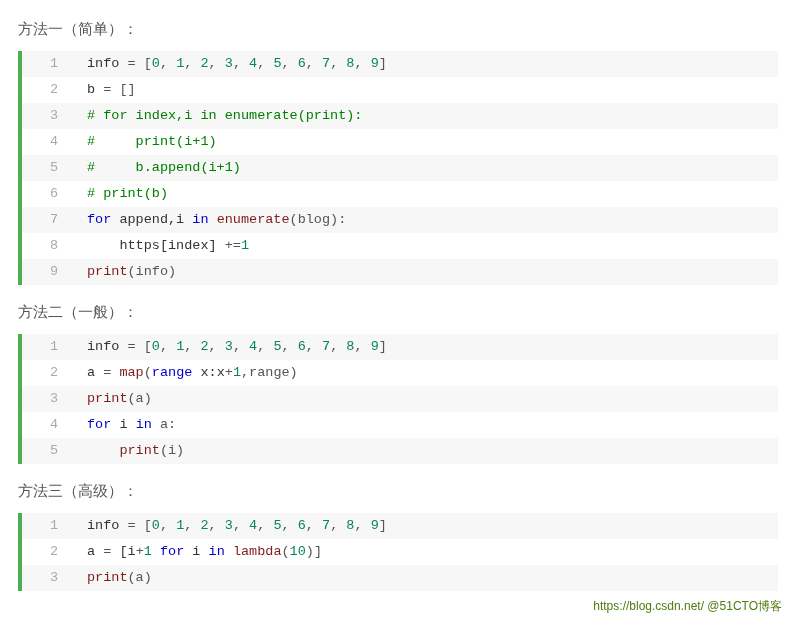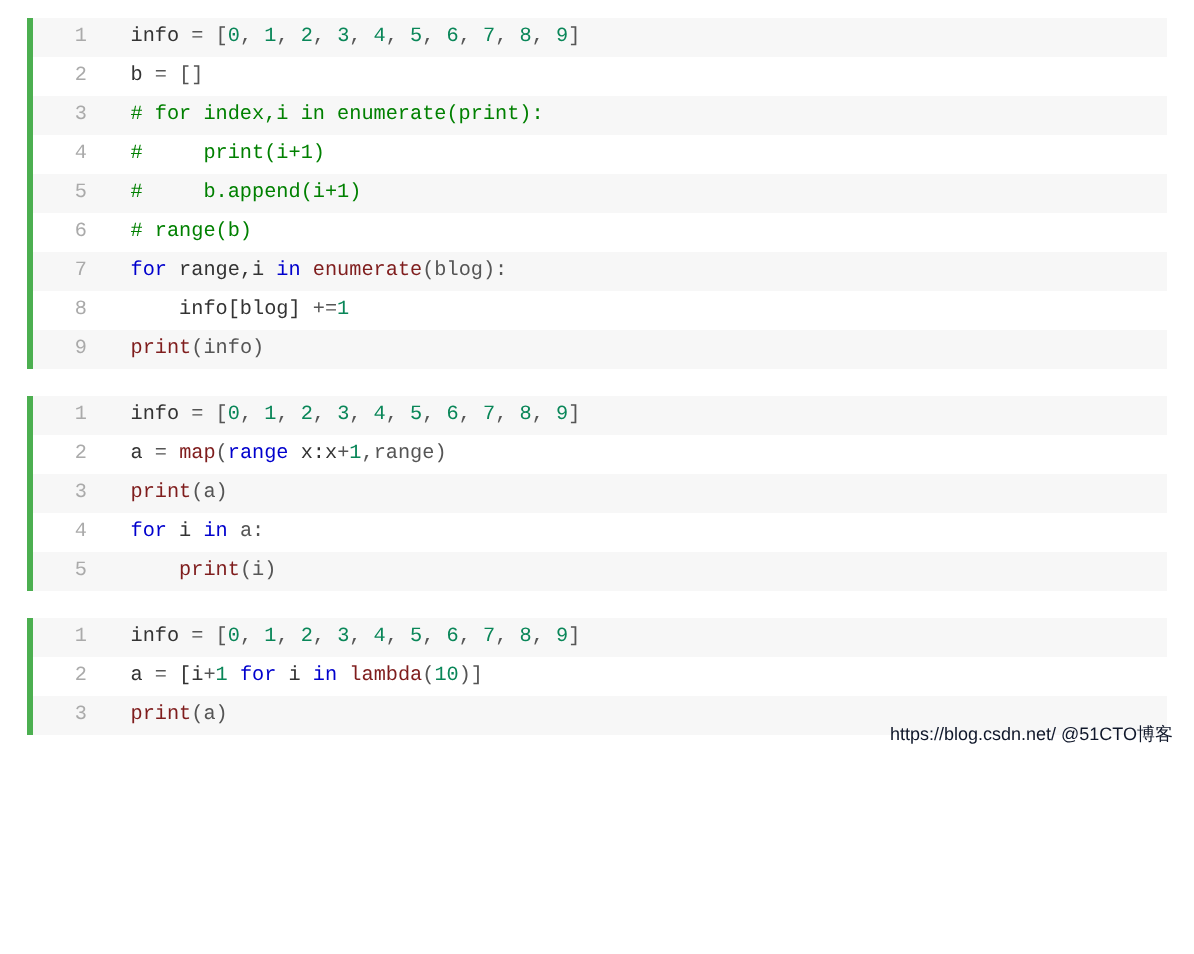--- a/index.html
+++ b/index.html
@@ -53,31 +53,32 @@
   
   .t-kw { color: #0000cd; }        
   .t-builtin { color: #7f1d1d; }   
   .t-num { color: #098658; }       
   .t-op { color: #555; }
   .t-comment { color: #008000; }
   .t-punc { color: #555; }
   .watermark {
     position: absolute;
     right: 14px;
-    bottom: 22px;
+    bottom: 6px;
     font-size: 12px;
-    color: #0f172a;
+    color: #4d7c0f;
     pointer-events: none;
     text-align: center;
   }
 </style>
 </head>
 <body>
 
 <div id="root">
+    <div class="heading">方法一（简单）：</div>
     <div class="code-block">
       <div class="code-row">
         <div class="ln">1</div>
         <div class="code"><span>info </span><span class="t-op">=</span><span class="t-punc"> [</span><span class="t-num">0</span><span class="t-punc">, </span><span class="t-num">1</span><span class="t-punc">, </span><span class="t-num">2</span><span class="t-punc">, </span><span class="t-num">3</span><span class="t-punc">, </span><span class="t-num">4</span><span class="t-punc">, </span><span class="t-num">5</span><span class="t-punc">, </span><span class="t-num">6</span><span class="t-punc">, </span><span class="t-num">7</span><span class="t-punc">, </span><span class="t-num">8</span><span class="t-punc">, </span><span class="t-num">9</span><span class="t-punc">]</span></div>
       </div>
       <div class="code-row">
         <div class="ln">2</div>
         <div class="code"><span>b </span><span class="t-op">=</span><span class="t-punc"> []</span></div>
       </div>
       <div class="code-row">
@@ -87,35 +88,36 @@
       <div class="code-row">
         <div class="ln">4</div>
         <div class="code"><span class="t-comment">#     print(i+1)</span></div>
       </div>
       <div class="code-row">
         <div class="ln">5</div>
         <div class="code"><span class="t-comment">#     b.append(i+1)</span></div>
       </div>
       <div class="code-row">
         <div class="ln">6</div>
-        <div class="code"><span class="t-comment"># range(b)</span></div>
+        <div class="code"><span class="t-comment"># print(b)</span></div>
       </div>
       <div class="code-row">
         <div class="ln">7</div>
-        <div class="code"><span class="t-kw">for</span><span> range,i </span><span class="t-kw">in</span><span> </span><span class="t-builtin">enumerate</span><span class="t-punc">(blog):</span></div>
+        <div class="code"><span class="t-kw">for</span><span> append,i </span><span class="t-kw">in</span><span> </span><span class="t-builtin">enumerate</span><span class="t-punc">(blog):</span></div>
       </div>
       <div class="code-row">
         <div class="ln">8</div>
-        <div class="code"><span>    info[blog] </span><span class="t-op">+=</span><span class="t-num">1</span></div>
+        <div class="code"><span>    https[index] </span><span class="t-op">+=</span><span class="t-num">1</span></div>
       </div>
       <div class="code-row">
         <div class="ln">9</div>
         <div class="code"><span class="t-builtin">print</span><span class="t-punc">(info)</span></div>
       </div>
     </div>
+    <div class="heading">方法二（一般）：</div>
     <div class="code-block">
       <div class="code-row">
         <div class="ln">1</div>
         <div class="code"><span>info </span><span class="t-op">=</span><span class="t-punc"> [</span><span class="t-num">0</span><span class="t-punc">, </span><span class="t-num">1</span><span class="t-punc">, </span><span class="t-num">2</span><span class="t-punc">, </span><span class="t-num">3</span><span class="t-punc">, </span><span class="t-num">4</span><span class="t-punc">, </span><span class="t-num">5</span><span class="t-punc">, </span><span class="t-num">6</span><span class="t-punc">, </span><span class="t-num">7</span><span class="t-punc">, </span><span class="t-num">8</span><span class="t-punc">, </span><span class="t-num">9</span><span class="t-punc">]</span></div>
       </div>
       <div class="code-row">
         <div class="ln">2</div>
         <div class="code"><span>a </span><span class="t-op">=</span><span> </span><span class="t-builtin">map</span><span class="t-punc">(</span><span class="t-kw">range</span><span> x:x</span><span class="t-op">+</span><span class="t-num">1</span><span class="t-punc">,range)</span></div>
       </div>
       <div class="code-row">
@@ -124,20 +126,21 @@
       </div>
       <div class="code-row">
         <div class="ln">4</div>
         <div class="code"><span class="t-kw">for</span><span> i </span><span class="t-kw">in</span><span class="t-punc"> a:</span></div>
       </div>
       <div class="code-row">
         <div class="ln">5</div>
         <div class="code"><span>    </span><span class="t-builtin">print</span><span class="t-punc">(i)</span></div>
       </div>
     </div>
+    <div class="heading">方法三（高级）：</div>
     <div class="code-block">
       <div class="code-row">
         <div class="ln">1</div>
         <div class="code"><span>info </span><span class="t-op">=</span><span class="t-punc"> [</span><span class="t-num">0</span><span class="t-punc">, </span><span class="t-num">1</span><span class="t-punc">, </span><span class="t-num">2</span><span class="t-punc">, </span><span class="t-num">3</span><span class="t-punc">, </span><span class="t-num">4</span><span class="t-punc">, </span><span class="t-num">5</span><span class="t-punc">, </span><span class="t-num">6</span><span class="t-punc">, </span><span class="t-num">7</span><span class="t-punc">, </span><span class="t-num">8</span><span class="t-punc">, </span><span class="t-num">9</span><span class="t-punc">]</span></div>
       </div>
       <div class="code-row">
         <div class="ln">2</div>
         <div class="code"><span>a </span><span class="t-op">=</span><span> [i</span><span class="t-op">+</span><span class="t-num">1</span><span> </span><span class="t-kw">for</span><span> i </span><span class="t-kw">in</span><span> </span><span class="t-builtin">lambda</span><span class="t-punc">(</span><span class="t-num">10</span><span class="t-punc">)]</span></div>
       </div>
       <div class="code-row">

